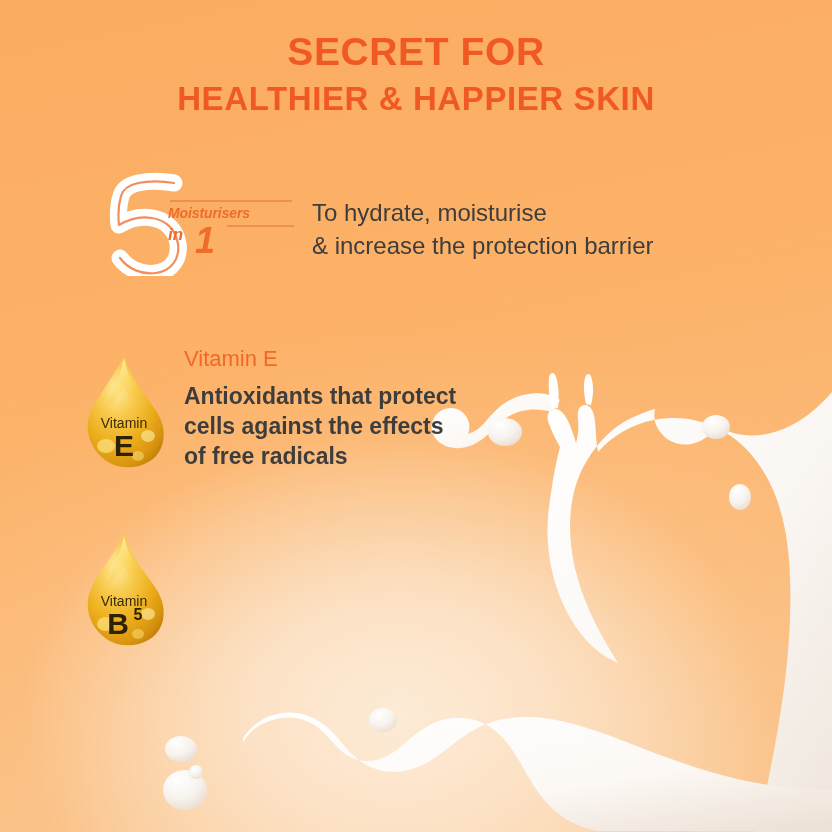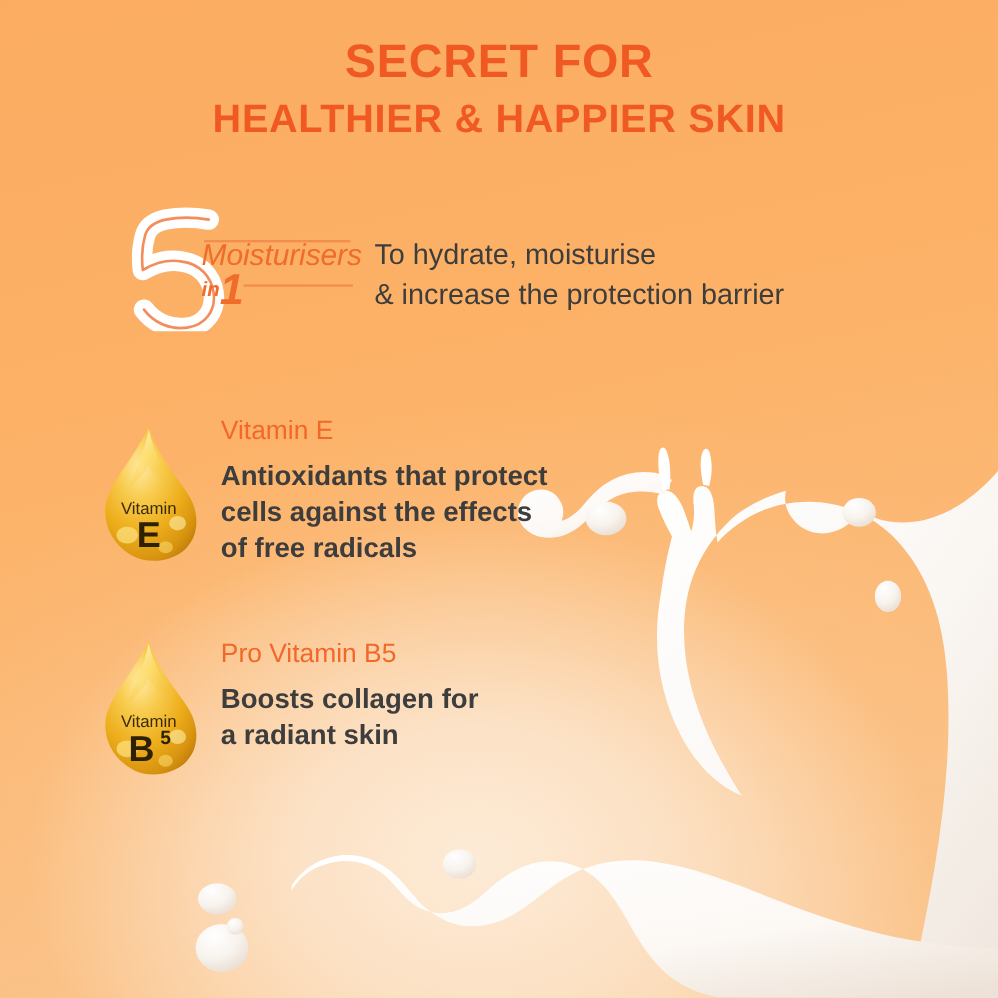--- a/index.html
+++ b/index.html
@@ -80,30 +80,30 @@
   }
   .mois-rule {
     height: 2px;
     background: #F2814A;
     opacity: .75;
     width: 122px;
     margin: 0 0 1px 2px;
   }
   .mois-word {
     color: #EF6C2A;
-    font-weight: 400;
-    font-size: 25px;
+    font-weight: 700;
+    font-size: 14px;
     line-height: 21px;
     letter-spacing: -0.1px;
     font-style: italic;
   }
   .in-one {
     display: flex;
-    align-items: center;
-    gap: 0;
+    align-items: flex-start;
+    gap: 12px;
     margin-top: 1px;
   }
   .in-word {
     color: #EF6C2A;
     font-weight: 800;
     font-size: 17px;
     line-height: 19px;
     font-style: italic;
   }
   .one-num {
@@ -405,22 +405,15 @@
         <ellipse cx="34" cy="94" rx="9" ry="7" fill="#FFE88A" opacity="0.65"></ellipse>
         <ellipse cx="76" cy="84" rx="7" ry="6" fill="#FFF0A8" opacity="0.6"></ellipse>
         <ellipse cx="66" cy="104" rx="6" ry="5" fill="#FFE27A" opacity="0.5"></ellipse>
 
         <text x="52" y="76" text-anchor="middle" font-family="Liberation Sans, sans-serif" font-size="14" fill="#3A2A08">Vitamin</text>
         <text x="46" y="104" text-anchor="middle" font-family="Liberation Sans, sans-serif" font-size="30" font-weight="bold" fill="#2E2103">B</text>
         <text x="66" y="90" text-anchor="middle" font-family="Liberation Sans, sans-serif" font-size="16" font-weight="bold" fill="#2E2103">5</text>
       </svg>
     </div>
 
-    <div class="vit-text">
-      <div class="vit-title">Pro Vitamin B5</div>
-      <div class="vit-body">
-        <span>Boosts collagen for</span>
-        <span>a radiant skin</span>
-      </div>
-    </div>
   </div>
 
 </div>
 
 </body></html>

